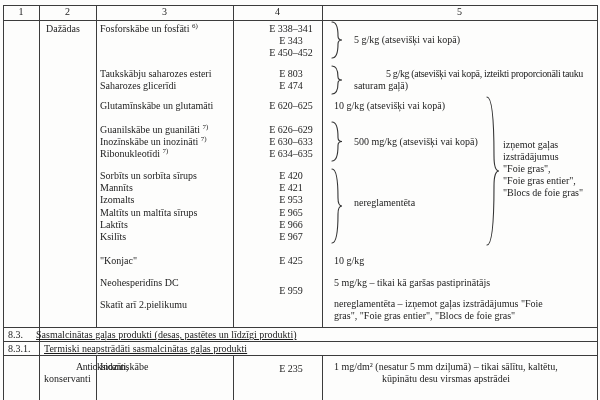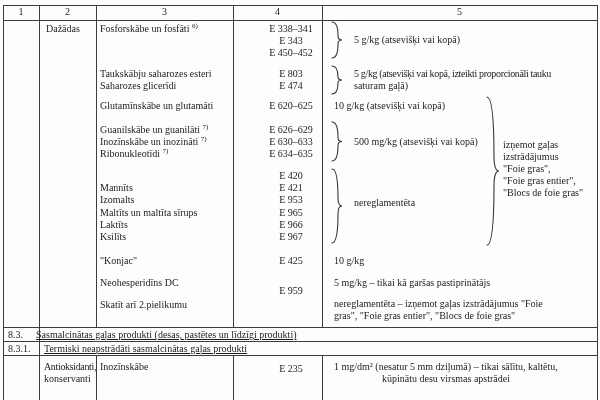--- a/index.html
+++ b/index.html
@@ -1,21 +1,21 @@
 <!DOCTYPE html>
 <html><head>
 <meta charset="utf-8">
 <style>
   html,body{margin:0;padding:0;background:#e8e8e8;}
   .doc{position:relative;width:600px;height:400px;background:#fdfdfc;overflow:hidden;
        font-family:"Liberation Serif","DejaVu Serif",serif;font-size:10px;color:#1c1c1c;}
   .t{position:absolute;white-space:nowrap;line-height:12px;}
   .c{text-align:center;}
   .u{text-decoration:underline;text-underline-offset:1px;}
-  .tight{letter-spacing:-0.35px;}
+  .tight{letter-spacing:-0.35px;margin-left:32px;}
   .vl{position:absolute;width:1px;background:#3c3c3c;}
   .hl{position:absolute;height:1px;background:#3c3c3c;}
   .brace{position:absolute;}
   sup{font-size:7px;line-height:0;}
 </style>
 </head>
 <body>
 
 <div class="doc">
 
@@ -69,20 +69,21 @@
   <div class="t" style="left:100px;top:136px;"><span>Inozīnskābe un inozināti</span> <sup>7)</sup></div>
   <div class="t" style="left:100px;top:148px;"><span>Ribonukleotīdi</span> <sup>7)</sup></div>
   <div class="t c" style="left:248px;top:124px;width:86px;">E 626–629</div>
   <div class="t c" style="left:248px;top:136px;width:86px;">E 630–633</div>
   <div class="t c" style="left:248px;top:148px;width:86px;">E 634–635</div>
   <svg class="brace" style="left:331px;top:121px;" width="12" height="41" viewBox="0 0 12 41">
       <path d="M1 1 Q7 1 7 16.5 Q7 20.5 11 20.5 Q7 20.5 7 24.5 Q7 40 1 40" fill="none" stroke="#333" stroke-width="1.1" stroke-linecap="round"></path>
     </svg>
   <div class="t" style="left:354px;top:136px;">500 mg/kg (atsevišķi vai kopā)</div>
 
+  <div class="t" style="left:100px;top:170px;">Sorbīts un sorbīta sīrups</div>
   <div class="t" style="left:100px;top:182px;">Mannīts</div>
   <div class="t" style="left:100px;top:194px;">Izomalts</div>
   <div class="t" style="left:100px;top:207px;">Maltīts un maltīta sīrups</div>
   <div class="t" style="left:100px;top:219px;">Laktīts</div>
   <div class="t" style="left:100px;top:231px;">Ksilīts</div>
   <div class="t c" style="left:248px;top:170px;width:86px;">E 420</div>
   <div class="t c" style="left:248px;top:182px;width:86px;">E 421</div>
   <div class="t c" style="left:248px;top:194px;width:86px;">E 953</div>
   <div class="t c" style="left:248px;top:207px;width:86px;">E 965</div>
   <div class="t c" style="left:248px;top:219px;width:86px;">E 966</div>

